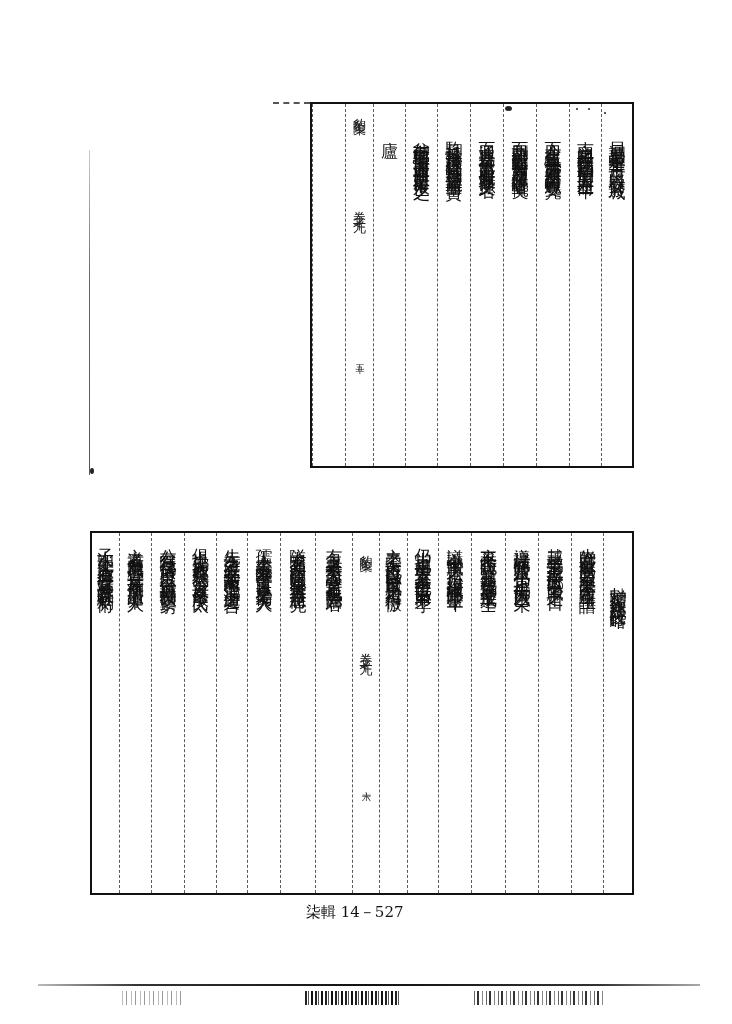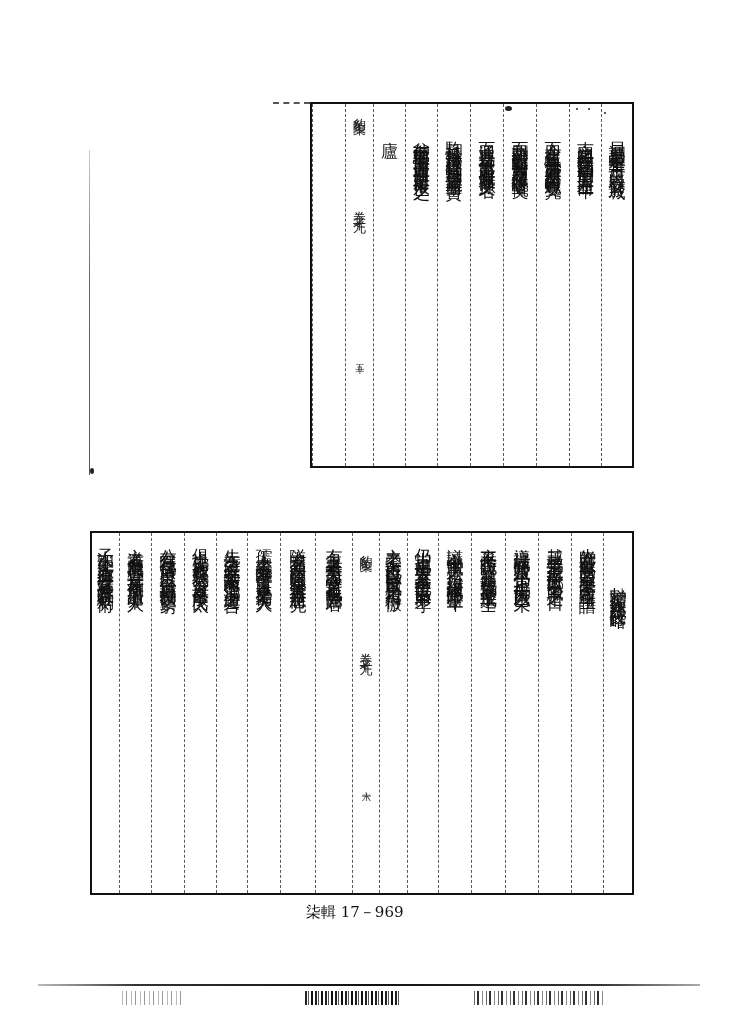--- a/index.html
+++ b/index.html
@@ -119,18 +119,18 @@
       <span class="vt">公有隱行偶居貨不以三倍識殷母相以禦窮</span>
     </div>
   <div class="col" style="width:32px">
       <span class="vt">之道有鹿門風僅育二女長癰側所適亦中人</span>
     </div>
   <div class="col edge" style="width:27px">
       <span class="vt">子次卽先孺人生有厚質端凝希言咲紝剌黹</span>
     </div>
 </div>
 
-<div class="footer">柒輯 17－969</div>
+<div class="footer">柒輯 14－527</div>
 
 <div class="scan-line"></div>
 <div class="barcode bc1"></div>
 <div class="barcode bc2"></div>
 <div class="barcode bc3"></div>
 
 </body></html>

